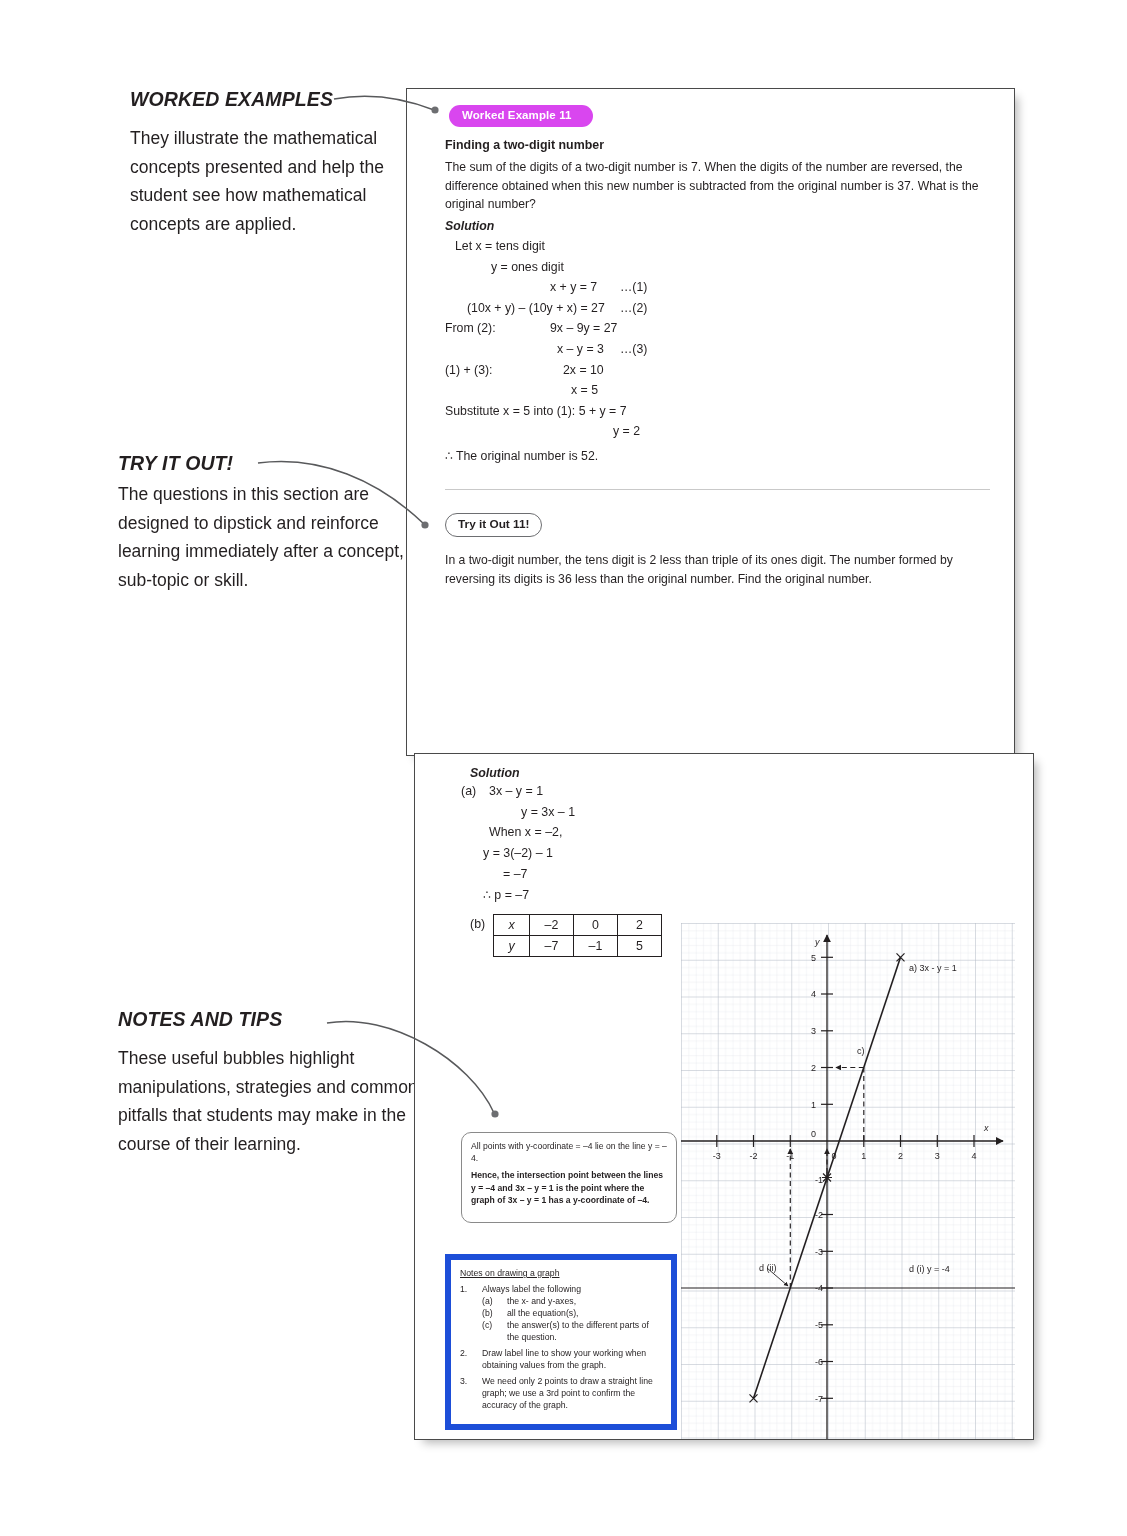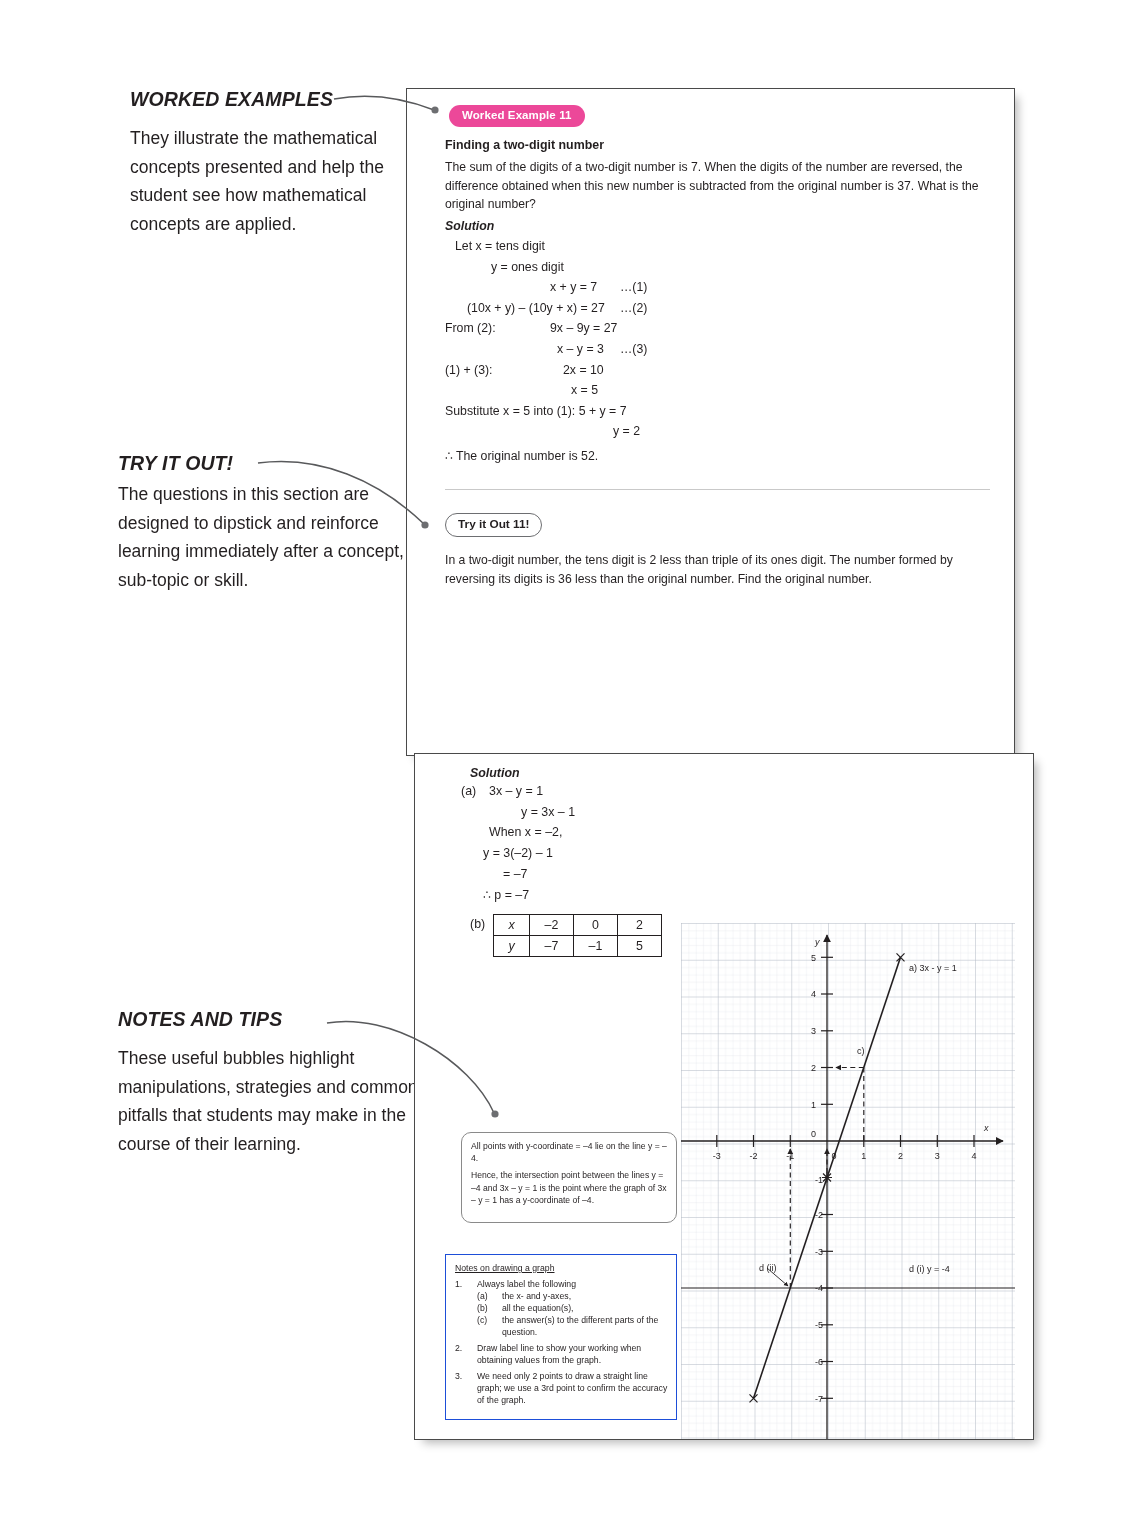--- a/index.html
+++ b/index.html
@@ -27,22 +27,22 @@
   }
   .ann p { margin:0; font-size:17.5px; line-height:1.63; color:#231f20; }
   #ann-worked { left:118px; top:88px;margin-left:12px; }
   #ann-try    { left:118px; top:452px; }
   #ann-try h3 { margin-bottom:5px; }
   #ann-notes  { left:118px; top:1008px; width:310px; }
 
   
   .we-pill {
     position:absolute; left:42px; top:16px;
-    background:#ec4899; color:#fff; border-radius:11px;
-    font-size:11.5px; font-weight:bold; padding:4px 13px 5px 13px;
+    background:#d946ef; color:#fff; border-radius:11px;
+    font-size:11.5px; font-weight:bold; padding:4px 21px 5px 13px;
     letter-spacing:0.1px; line-height:1.1;
   }
   .we-head {
     position:absolute; left:38px; top:49px; font-size:12.4px; font-weight:bold;
   }
   .we-body {
     position:absolute; left:38px; top:69px; width:540px;
     font-size:12.2px; line-height:1.52;
   }
   .we-sol {
@@ -84,26 +84,26 @@
   table.vt td.hd { width:36px; font-style:italic; }
   .bp-b-label { position:absolute; left:55px; top:163px; font-size:12.4px; }
 
   
   .bubble {
     position:absolute; left:46px; top:378px; width:216px;
     border:1px solid #8a8a8a; border-radius:10px; background:#fff;
     padding:7px 9px 8px 9px; font-size:8.6px; line-height:1.42;
   }
   .bubble p { margin:0 0 5px 0; }
-  .bubble p:last-child { margin-bottom:8px; }
+  .bubble p:last-child { margin-bottom:8px;font-weight:bold; }
 
   
   .notesbox {
     position:absolute; left:30px; top:500px; width:232px;
-    border:1px solid #1d4ed8; background:#fff;
+    border:6px solid #1d4ed8; background:#fff;
     padding:7px 8px 9px 9px; font-size:8.7px; line-height:1.38;
   }
   .notesbox .nb-title { text-decoration:underline; margin-bottom:4px; }
   .nb-item { position:relative; padding-left:22px; margin-bottom:4px; }
   .nb-item > .num { position:absolute; left:0; top:0; }
   .nb-sub { position:relative; padding-left:25px; }
   .nb-sub > .lab { position:absolute; left:0; top:0; }
 
   
   #graph { position:absolute; left:266px; top:169px; width:334px; height:516px; }

